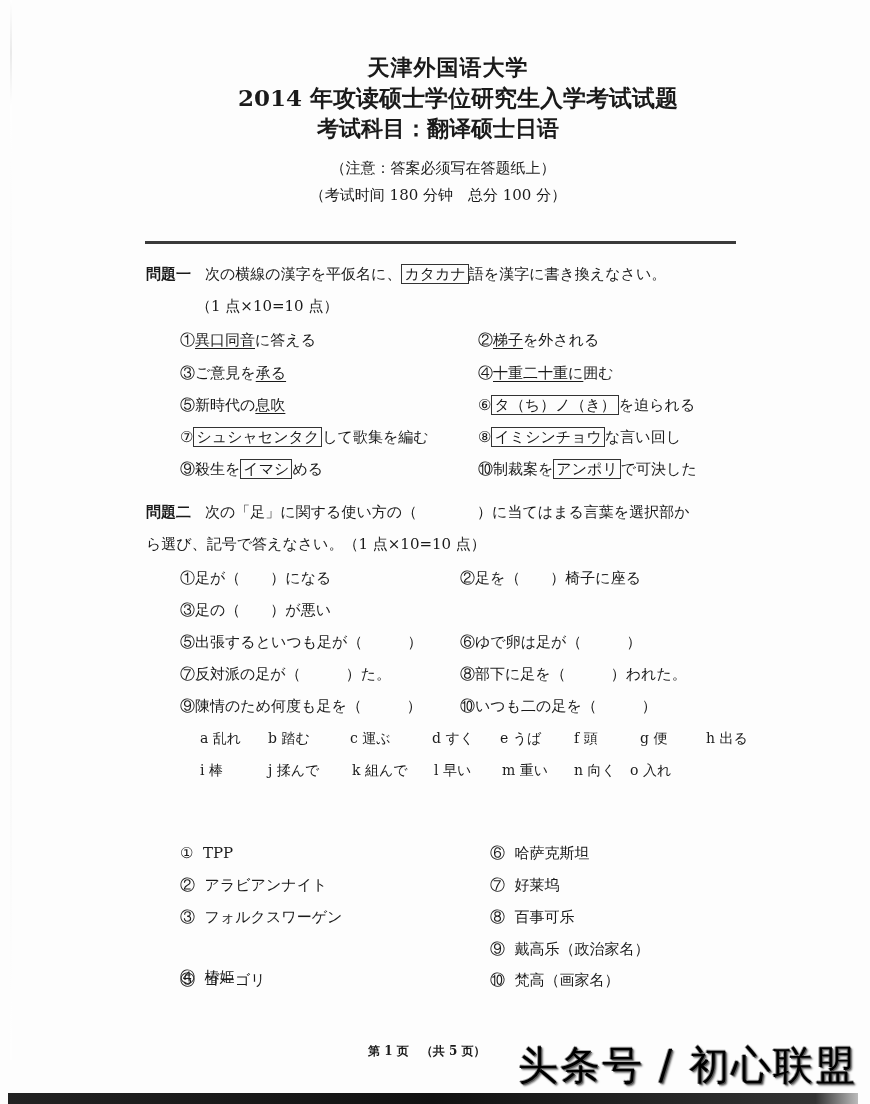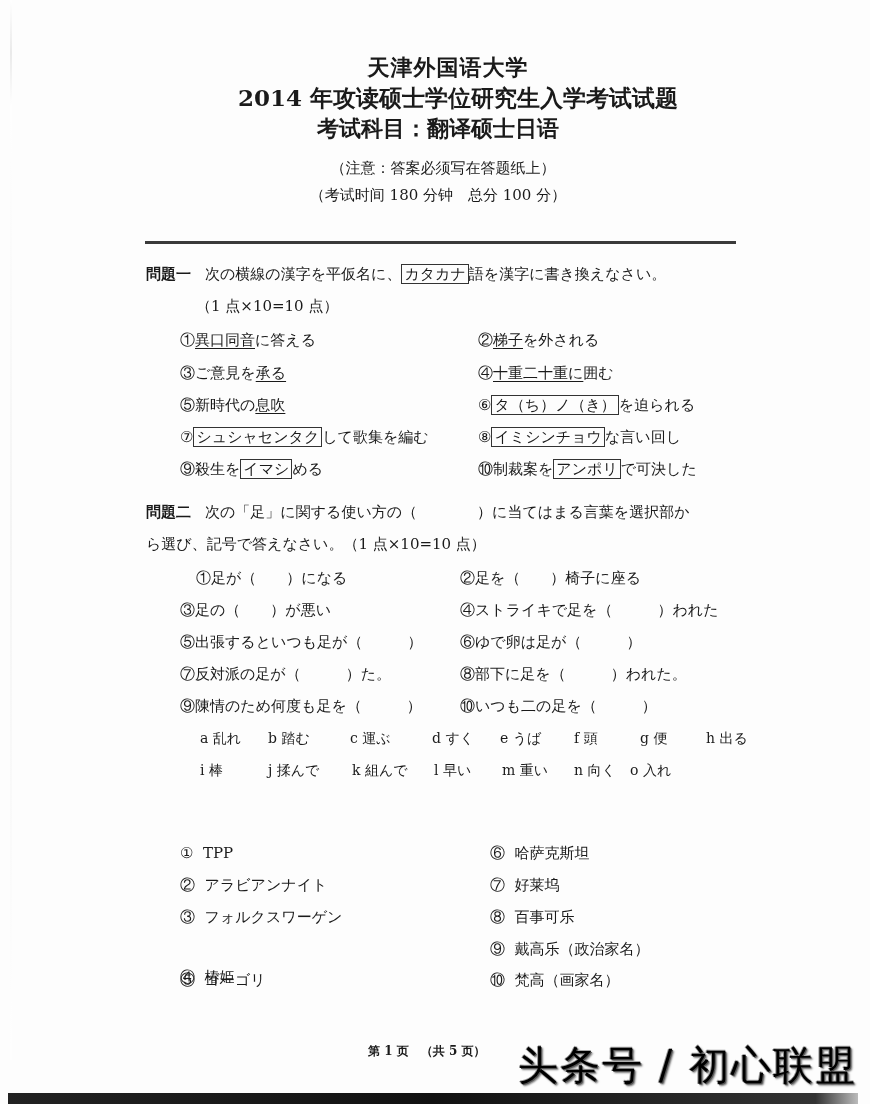--- a/index.html
+++ b/index.html
@@ -77,24 +77,23 @@
   <div class="item" style="left:470px; top:427px;"><span>⑧</span><span class="boxed">イミシンチョウ</span><span>な言い回し</span></div>
 
   <div class="item" style="left:172px; top:459px;"><span>⑨</span><span>殺生を</span><span class="boxed">イマシ</span><span>める</span></div>
   <div class="item" style="left:470px; top:459px;"><span>⑩</span><span>制裁案を</span><span class="boxed">アンポリ</span><span>で可決した</span></div>
 
   <div class="q-head" style="top:496px;">
     <div><span class="lbl">問題二</span><span>次の「足」に関する使い方の（　　　　）に当てはまる言葉を選択部か</span></div>
     <div>ら選び、記号で答えなさい。（1 点×10=10 点）</div>
   </div>
 
-  <div class="item" style="left:172px; top:568px;margin-left:16px;">①足が（　　）になる</div>
+  <div class="item" style="left:172px; top:568px;">①足が（　　）になる</div>
   <div class="item" style="left:452px; top:568px;">②足を（　　）椅子に座る</div>
   <div class="item" style="left:172px; top:600px;">③足の（　　）が悪い</div>
-  <div class="item" style="left:452px; top:600px;">④ストライキで足を（　　　）われた</div>
   <div class="item" style="left:172px; top:632px;">⑤出張するといつも足が（　　　）</div>
   <div class="item" style="left:452px; top:632px;">⑥ゆで卵は足が（　　　）</div>
   <div class="item" style="left:172px; top:664px;">⑦反対派の足が（　　　）た。</div>
   <div class="item" style="left:452px; top:664px;">⑧部下に足を（　　　）われた。</div>
   <div class="item" style="left:172px; top:696px;">⑨陳情のため何度も足を（　　　）</div>
   <div class="item" style="left:452px; top:696px;">⑩いつも二の足を（　　　）</div>
 
   <div class="choices" style="top:730px;">
     <span style="left:0px;">a 乱れ</span>
     <span style="left:68px;">b 踏む</span>

